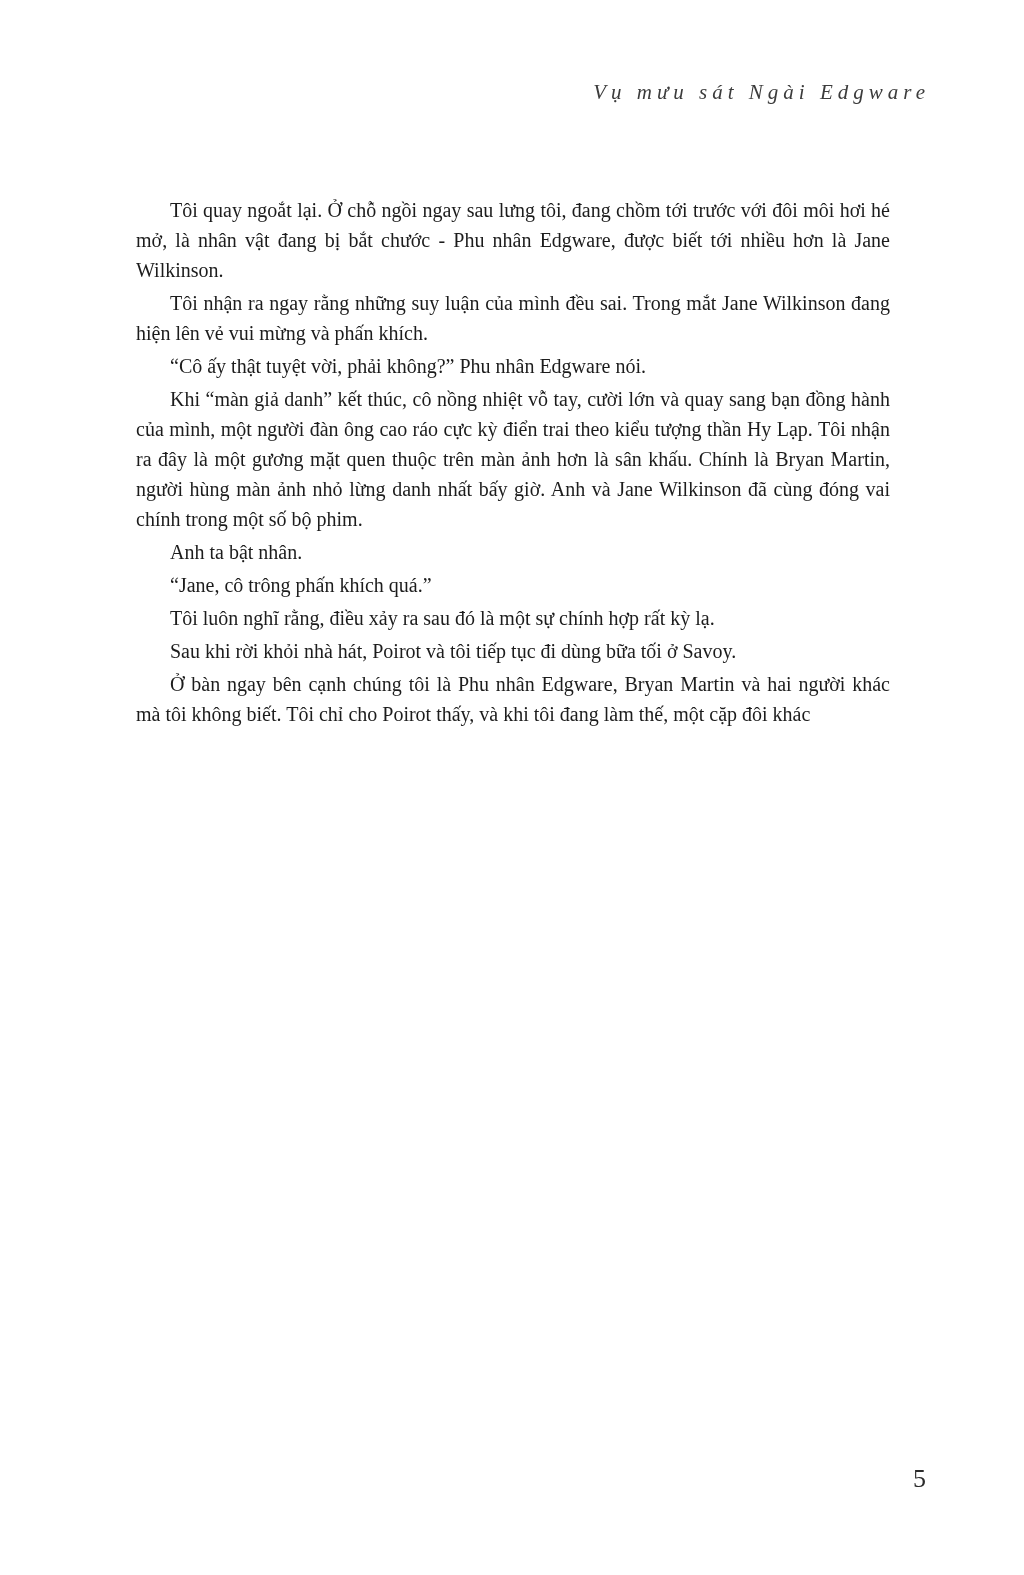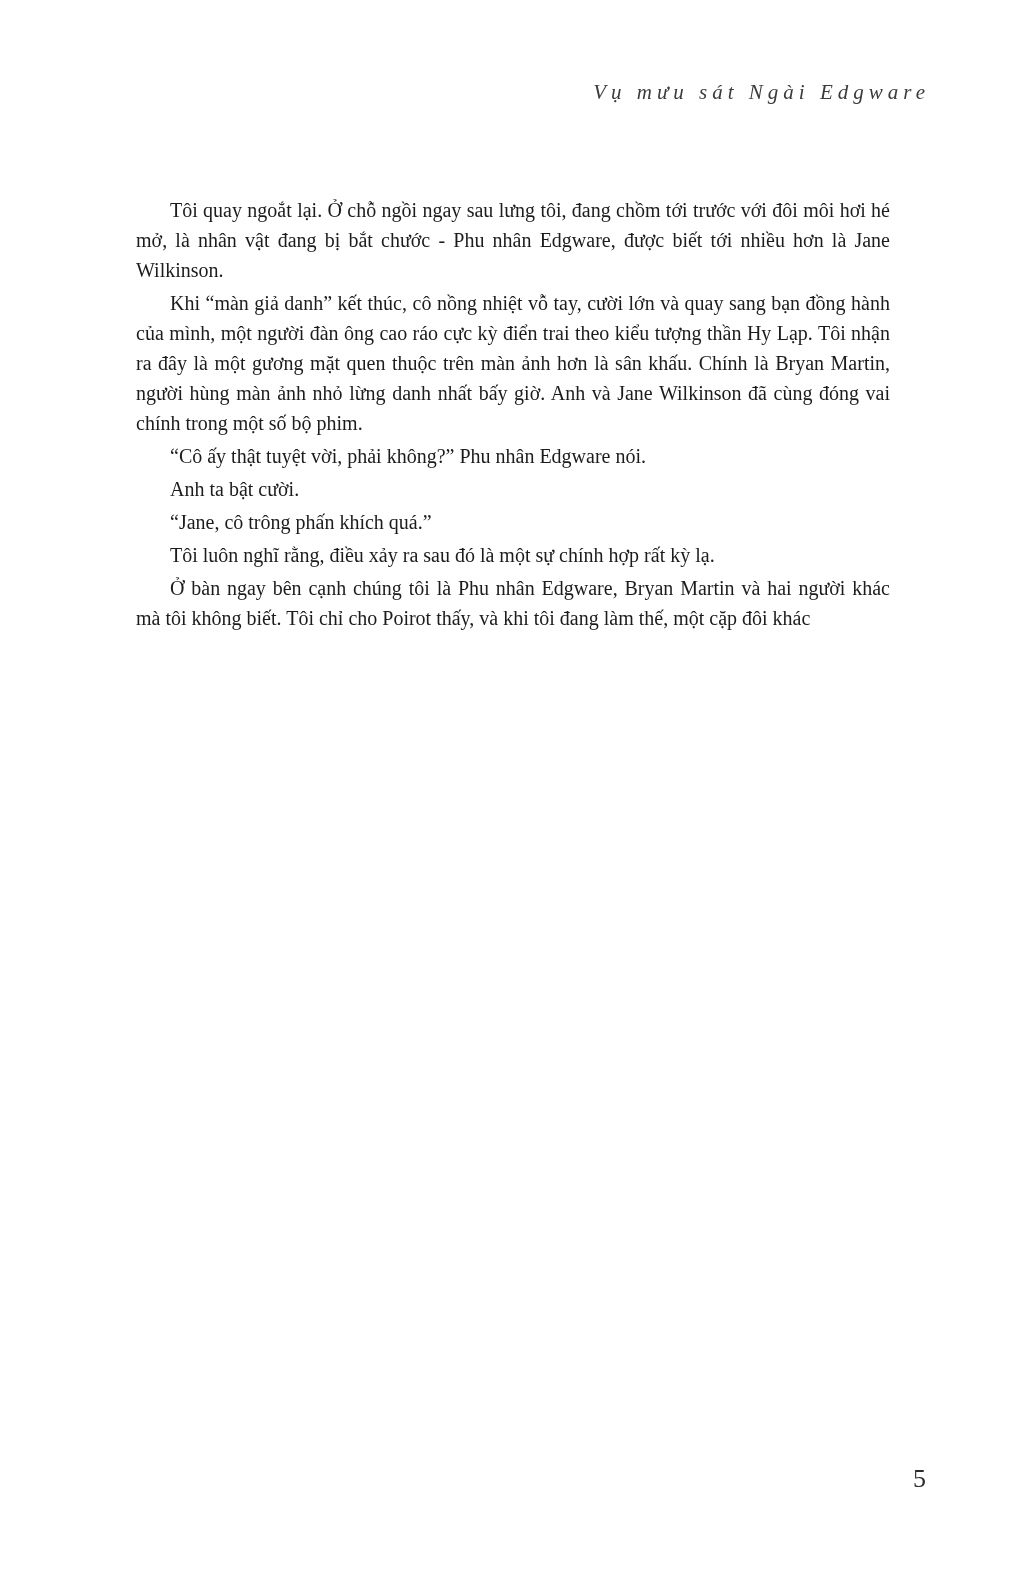--- a/index.html
+++ b/index.html
@@ -50,22 +50,24 @@
   }
 </style>
 </head>
 <body>
 
 <div class="page">
   <div class="running-header">Vụ mưu sát Ngài Edgware</div>
 
   <div class="text-block" id="paragraph-container">
       <p>Tôi quay ngoắt lại. Ở chỗ ngồi ngay sau lưng tôi, đang chồm tới trước với đôi môi hơi hé mở, là nhân vật đang bị bắt chước - Phu nhân Edgware, được biết tới nhiều hơn là Jane Wilkinson.</p>
+      <p>Tôi nhận ra ngay rằng những suy luận của mình đều sai. Trong mắt Jane Wilkinson đang hiện lên vẻ vui mừng và phấn khích.</p>
+      <p>“Cô ấy thật tuyệt vời, phải không?” Phu nhân Edgware nói.</p>
       <p>Khi “màn giả danh” kết thúc, cô nồng nhiệt vỗ tay, cười lớn và quay sang bạn đồng hành của mình, một người đàn ông cao ráo cực kỳ điển trai theo kiểu tượng thần Hy Lạp. Tôi nhận ra đây là một gương mặt quen thuộc trên màn ảnh hơn là sân khấu. Chính là Bryan Martin, người hùng màn ảnh nhỏ lừng danh nhất bấy giờ. Anh và Jane Wilkinson đã cùng đóng vai chính trong một số bộ phim.</p>
-      <p>“Cô ấy thật tuyệt vời, phải không?” Phu nhân Edgware nói.</p>
-      <p>Anh ta bật cười.</p>
+      <p>Anh ta bật nhân.</p>
       <p>“Jane, cô trông phấn khích quá.”</p>
       <p>Tôi luôn nghĩ rằng, điều xảy ra sau đó là một sự chính hợp rất kỳ lạ.</p>
+      <p>Sau khi rời khỏi nhà hát, Poirot và tôi tiếp tục đi dùng bữa tối ở Savoy.</p>
       <p>Ở bàn ngay bên cạnh chúng tôi là Phu nhân Edgware, Bryan Martin và hai người khác mà tôi không biết. Tôi chỉ cho Poirot thấy, và khi tôi đang làm thế, một cặp đôi khác</p>
     </div>
 
   <div class="page-number">5</div>
 </div>
 
 </body></html>

